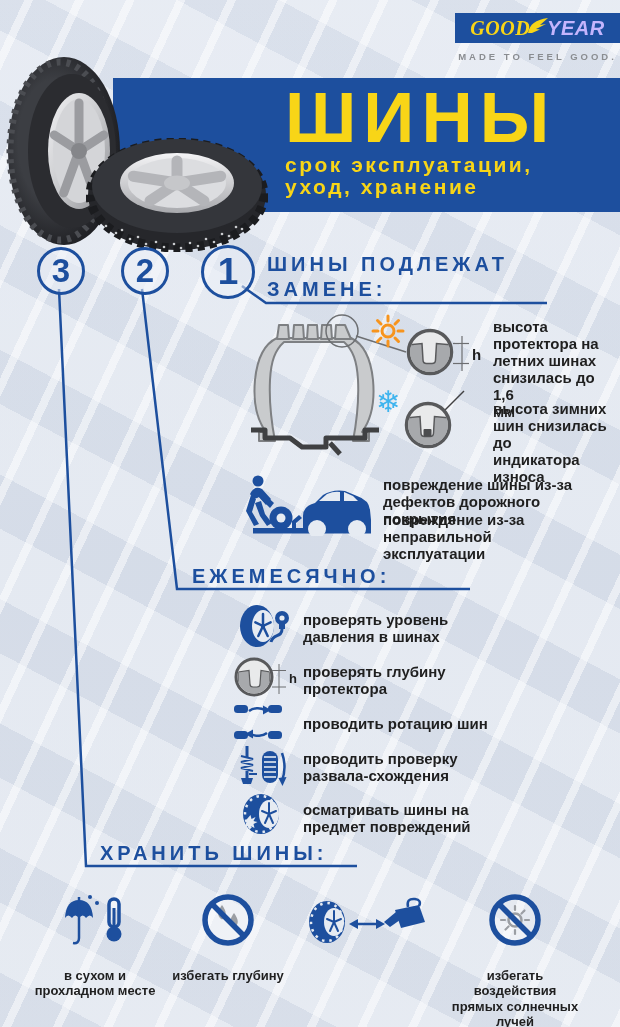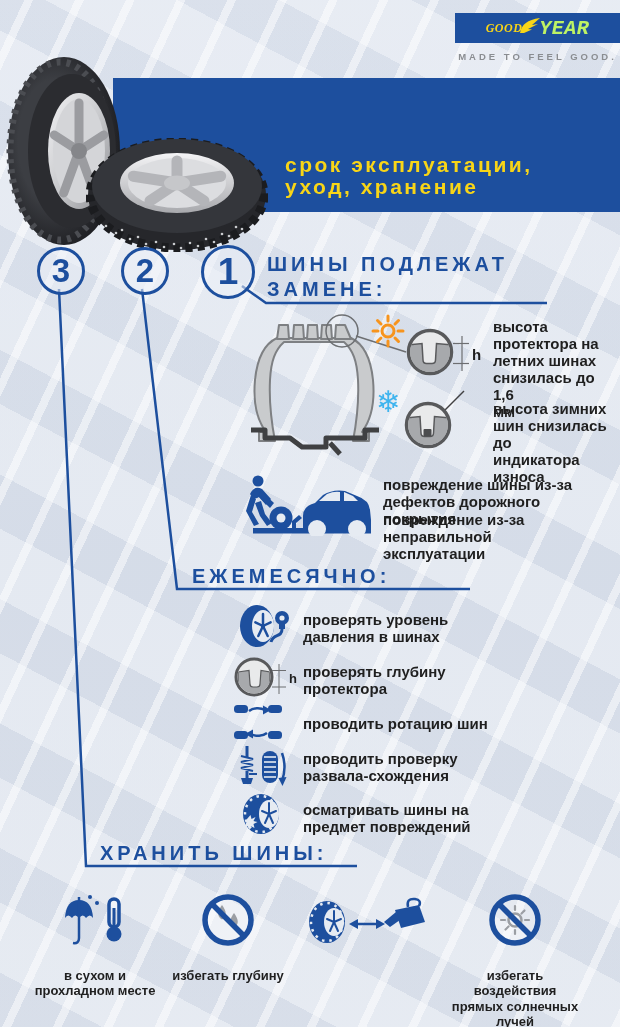--- a/index.html
+++ b/index.html
@@ -21,32 +21,33 @@
   .stor-icon{height:58px;display:flex;align-items:flex-end;justify-content:center;}
   .stor-cap{margin-top:20px;}
   svg{display:block;}
   .hlbl{font-family:"Liberation Sans","DejaVu Sans",sans-serif;font-weight:800;fill:#1f1f1f;}
   .z3{z-index:3;}
 </style>
 </head>
 <body>
 
 <div class="abs" style="left:113px;top:78px;width:507px;height:134px;background:#1d4f9e;z-index:1;">
+  <div class="abs" style="left:172px;top:8px;font-size:71px;line-height:64px;font-weight:800;color:#f8d517;letter-spacing:7px;">ШИНЫ</div>
   <div class="abs" style="left:172px;top:76px;font-size:21px;line-height:22px;font-weight:800;color:#f8d517;letter-spacing:2.5px;white-space:pre-line;">срок эксплуатации,
 уход, хранение</div>
 </div>
 
 <div class="abs" style="left:455px;top:13px;width:165px;height:30px;background:#1d4f9e;display:flex;align-items:center;justify-content:center;z-index:2;">
-  <span style="font-family:'Liberation Serif','DejaVu Serif',serif;font-style:italic;font-weight:800;font-size:12px;color:#f8d517;letter-spacing:.5px;">GOOD</span>
+  <span style="font-family:'Liberation Serif','DejaVu Serif',serif;font-style:italic;font-weight:800;font-size:20px;color:#f8d517;letter-spacing:.5px;">GOOD</span>
   <span class="abs" style="position:static;margin:0 -2px 6px -3px;">
     <svg width="22" height="17" viewBox="0 0 22 17">
         <path d="M1,16 C3,7 8,3 21,1 L13,8 L19,7 L9,12 L13,12.5 L5,16 Z" fill="#f8d517"></path>
       </svg>
   </span>
-  <span style="font-family:Liberation Mono, monospace;font-style:italic;font-weight:800;font-size:20px;color:#bef264;letter-spacing:.5px;">YEAR</span>
+  <span style="font-family:Liberation Sans, sans-serif;font-style:italic;font-weight:800;font-size:20px;color:#c4b5fd;letter-spacing:.5px;">YEAR</span>
 </div>
 <div class="abs" style="left:455px;top:51px;width:165px;text-align:center;font-size:9.5px;font-weight:700;color:#8a8d91;letter-spacing:3px;z-index:2;">MADE TO FEEL GOOD.</div>
 
 <svg class="abs" style="left:6px;top:54px;z-index:2;" width="124" height="194" viewBox="0 0 124 194">
   <defs>
     <radialGradient id="tg1" cx="42%" cy="45%" r="60%">
       <stop offset="55%" stop-color="#3c3e43"></stop>
         <stop offset="85%" stop-color="#27282c"></stop>
         <stop offset="100%" stop-color="#1d1e22"></stop>
     </radialGradient>

